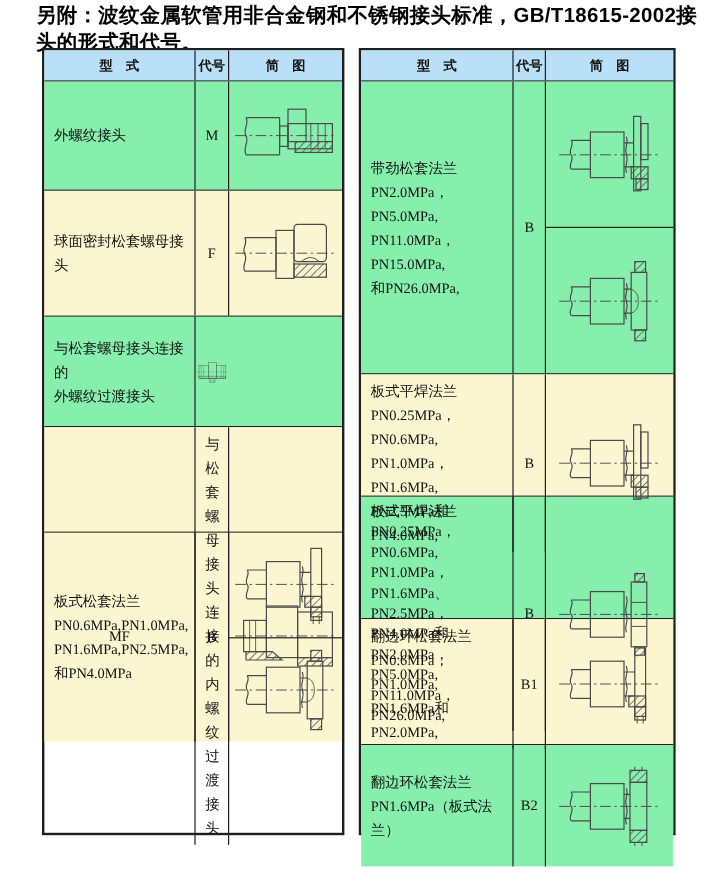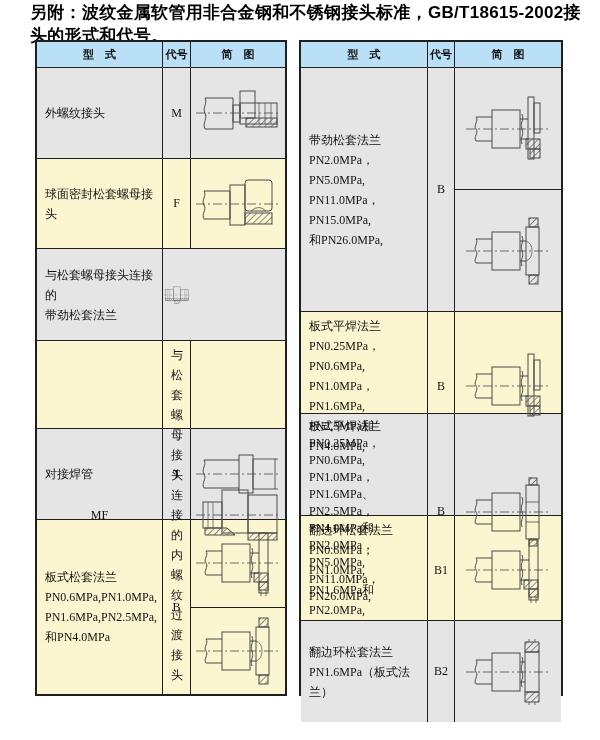--- a/index.html
+++ b/index.html
@@ -20,21 +20,21 @@
   .tbl-right { left:299px; width:264px; height:656px; }
   .thead {
     display:grid; height:26px; background:#b9e0f6; border-bottom:1px solid #1f1f1f;
   }
   .hc {
     display:flex; align-items:center; justify-content:center;
     font-size:11px; font-weight:bold; color:#111;
     border-right:1px solid #1f1f1f;
   }
   .hc:last-child { border-right:none; }
-  .row { display:grid; border-bottom:1px solid #1f1f1f; background:#e5e5e5; }
+  .row { display:grid; border-bottom:1px solid #1f1f1f; background:#86efac; }
   .row.alt { background:#fcf6d0; }
   .row:last-child { border-bottom:none; }
   .cell { border-right:1px solid #1f1f1f; min-width:0; }
   .cell:last-child { border-right:none; }
   .type {
     display:flex; flex-direction:column; justify-content:center;
     padding:4px 4px 4px 8px; font-size:12px; line-height:20px;
     white-space:pre-line; color:#111;
   }
   .type.tight { line-height:17px; }
@@ -79,21 +79,21 @@
               <rect x="47" y="14" width="15" height="27"></rect>
               <rect x="47" y="26" width="37" height="21"></rect>
               <path d="M66 26 v21 M72 26 v21 M78 26 v21" stroke-width="0.7"></path>
               <rect x="53" y="41" width="31" height="9" fill="url(#hp0)"></rect>
               <line x1="3" y1="36" x2="87" y2="36" stroke-dasharray="9 3 2 3" stroke-width="0.8"></line>
             </svg>
           </div>
         </div>
     </div>
 
-    <div class="row alt" style="grid-template-columns:126px 28px 94px;height:90px;">
+    <div class="row alt" style="grid-template-columns:126px 28px 94px;height:105px;">
       <div class="cell type">球面密封松套螺母接头</div>
       <div class="cell code">F</div>
       <div class="cell diag">
           <div class="dsub">
             <svg width="90" height="74" viewBox="0 0 90 72" fill="none" stroke="#4a4a4a" stroke-width="1">
               <defs>
                 <pattern id="hp1" width="4.5" height="4.5" patternUnits="userSpaceOnUse" patternTransform="rotate(45)">
                   <line x1="0" y1="0" x2="0" y2="4.5" stroke="#555" stroke-width="1.3"></line>
                 </pattern>
               </defs>
@@ -104,21 +104,21 @@
               <path d="M58 43 q8 -7 15 0" stroke-width="0.8"></path>
               <rect x="52" y="45" width="27" height="11" fill="url(#hp1)"></rect>
               <line x1="3" y1="36" x2="87" y2="36" stroke-dasharray="9 3 2 3" stroke-width="0.8"></line>
             </svg>
           </div>
         </div>
     </div>
 
     <div class="row" style="grid-template-columns:126px 28px 94px;height:92px;">
       <div class="cell type">与松套螺母接头连接的
-带劲松套法兰</div>
+外螺纹过渡接头</div>
       <div class="cell diag">
           <div class="dsub">
             <svg width="90" height="74" viewBox="0 0 90 72" fill="none" stroke="#4a4a4a" stroke-width="1">
               <defs>
                 <pattern id="hp2" width="4.5" height="4.5" patternUnits="userSpaceOnUse" patternTransform="rotate(45)">
                   <line x1="0" y1="0" x2="0" y2="4.5" stroke="#555" stroke-width="1.3"></line>
                 </pattern>
               </defs>
               <rect x="9" y="18" width="25" height="36"></rect>
               <path d="M15 18 v36 M21 18 v36" stroke-width="0.7"></path>
@@ -150,40 +150,20 @@
               <rect x="29" y="11" width="26" height="43"></rect>
               <rect x="55" y="16" width="29" height="38"></rect>
               <path d="M12 49 h22 l8 7 h-30 z" fill="url(#hp3)"></path>
               <rect x="55" y="54" width="29" height="7" fill="url(#hp3)"></rect>
               <line x1="3" y1="36" x2="87" y2="36" stroke-dasharray="9 3 2 3" stroke-width="0.8"></line>
             </svg>
           </div>
         </div>
     </div>
 
-    <div class="row" style="grid-template-columns:126px 28px 94px;height:91px;">
-      <div class="cell type">对接焊管</div>
-      <div class="cell code">T</div>
-      <div class="cell diag">
-          <div class="dsub">
-            <svg width="90" height="74" viewBox="0 0 90 72" fill="none" stroke="#4a4a4a" stroke-width="1">
-              <defs>
-                <pattern id="hp4" width="4.5" height="4.5" patternUnits="userSpaceOnUse" patternTransform="rotate(45)">
-                  <line x1="0" y1="0" x2="0" y2="4.5" stroke="#555" stroke-width="1.3"></line>
-                </pattern>
-              </defs>
-              <path d="M11 22 c3 5 -3 9 0 14 c3 5 -3 9 0 14"></path>
-              <path d="M11 22 H46 M11 50 H46"></path>
-              <rect x="46" y="17" width="14" height="38"></rect>
-              <path d="M60 21 H85 M60 51 H85 M60 21 v30 M82 21 v30" stroke-width="0.9"></path>
-              <line x1="3" y1="36" x2="87" y2="36" stroke-dasharray="9 3 2 3" stroke-width="0.8"></line>
-            </svg>
-          </div>
-        </div>
-    </div>
 
     <div class="row alt" style="grid-template-columns:126px 28px 94px;height:174px;">
       <div class="cell type">板式松套法兰
 PN0.6MPa,PN1.0MPa,
 PN1.6MPa,PN2.5MPa,
 和PN4.0MPa</div>
       <div class="cell code">B</div>
       <div class="cell diag">
         <div class="dsub">
             <svg width="90" height="74" viewBox="0 0 90 72" fill="none" stroke="#4a4a4a" stroke-width="1">

